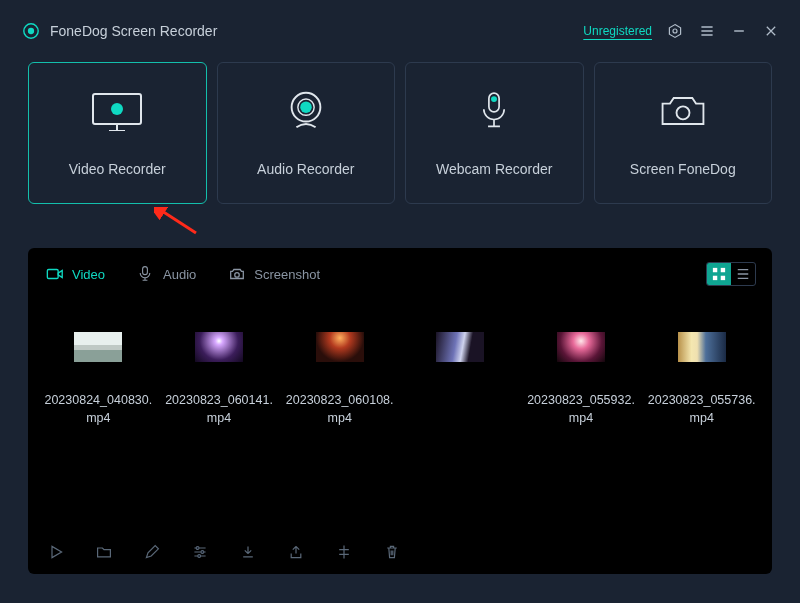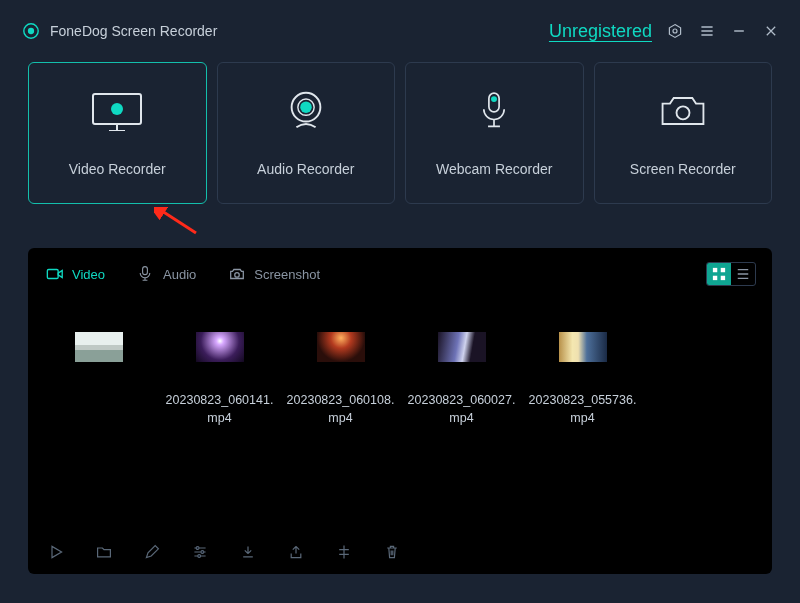--- a/index.html
+++ b/index.html
@@ -39,21 +39,21 @@
     }
     .header-right {
       display: flex;
       align-items: center;
       gap: 14px;
     }
     .unregistered {
       color: #0fd9c2;
       text-decoration: underline;
       text-underline-offset: 4px;
-      font-size: 18px;
+      font-size: 12px;
     }
     .header-icon {
       width: 18px;
       height: 18px;
       color: #b0bcc9;
       cursor: pointer;
       display: flex;
       align-items: center;
       justify-content: center;
     }
@@ -276,21 +276,21 @@
     <span class="mode-label">Webcam Recorder</span>
   </div>
 
   <div class="mode-card">
     <span class="mode-icon">
       <svg viewBox="0 0 56 40" width="52" height="38">
         <path d="M6 12 h8 l4-6 h20 l4 6 h8 v22 H6 z" fill="none" stroke="#e0e6ec" stroke-width="2"></path>
         <circle cx="28" cy="22" r="7" fill="none" stroke="#e0e6ec" stroke-width="2"></circle>
       </svg>
     </span>
-    <span class="mode-label">Screen Recorder</span>
+    <span class="mode-label">Screen FoneDog</span>
   </div>
 </div>
 
 <svg class="arrow-annotation" viewBox="0 0 46 30">
   <defs>
     <marker id="ah" markerWidth="8" markerHeight="8" refX="1" refY="3" orient="auto">
       <path d="M0,0 L0,6 L8,3 z" fill="#ff2a1a"></path>
     </marker>
   </defs>
   <line x1="42" y1="26" x2="8" y2="4" stroke="#ff2a1a" stroke-width="3" marker-end="url(#ah)"></line>
@@ -343,38 +343,44 @@
         </svg>
       </div>
     </div>
   </div>
 
   <div class="library-grid">
     <div class="file-item">
       <div class="thumb">
         <div class="thumb-inner" style="background:linear-gradient(#e8f0ee 45%, #bfc9c5 45% 60%, #8aa098 60%);"></div>
       </div>
+      <div class="file-name">20230824_040830.mp4</div>
     </div>
     <div class="file-item">
       <div class="thumb">
         <div class="thumb-inner" style="background:radial-gradient(circle at 50% 30%, #fff 0%, #d7a8ff 12%, #3b1d5a 60%, #12081f 100%);"></div>
       </div>
       <div class="file-name">20230823_060141.mp4</div>
     </div>
     <div class="file-item">
       <div class="thumb">
         <div class="thumb-inner" style="background:radial-gradient(ellipse at 50% 20%, #ffb05e 0%, #b33a1f 30%, #2a0e0a 70%);"></div>
       </div>
       <div class="file-name">20230823_060108.mp4</div>
     </div>
     <div class="file-item">
       <div class="thumb">
         <div class="thumb-inner" style="background:linear-gradient(100deg,#1a1325 0%, #6e73b7 40%, #cfd3ee 55%, #1a1325 70%);"></div>
       </div>
-      <div class="file-name">20230823_060027.mp4</div>
+    </div>
+    <div class="file-item">
+      <div class="thumb">
+        <div class="thumb-inner" style="background:radial-gradient(circle at 50% 30%, #ffe7ea 0%, #e86a9a 25%, #5a1537 65%, #12060b 100%);"></div>
+      </div>
+      <div class="file-name">20230823_055932.mp4</div>
     </div>
     <div class="file-item">
       <div class="thumb">
         <div class="thumb-inner" style="background:linear-gradient(90deg,#b8914a 0%, #f4e7b0 28%, #efe0b0 40%, #4d6f9a 58%, #1a2a45 100%);"></div>
       </div>
       <div class="file-name">20230823_055736.mp4</div>
     </div>
   </div>
 
   <div class="library-actions">

